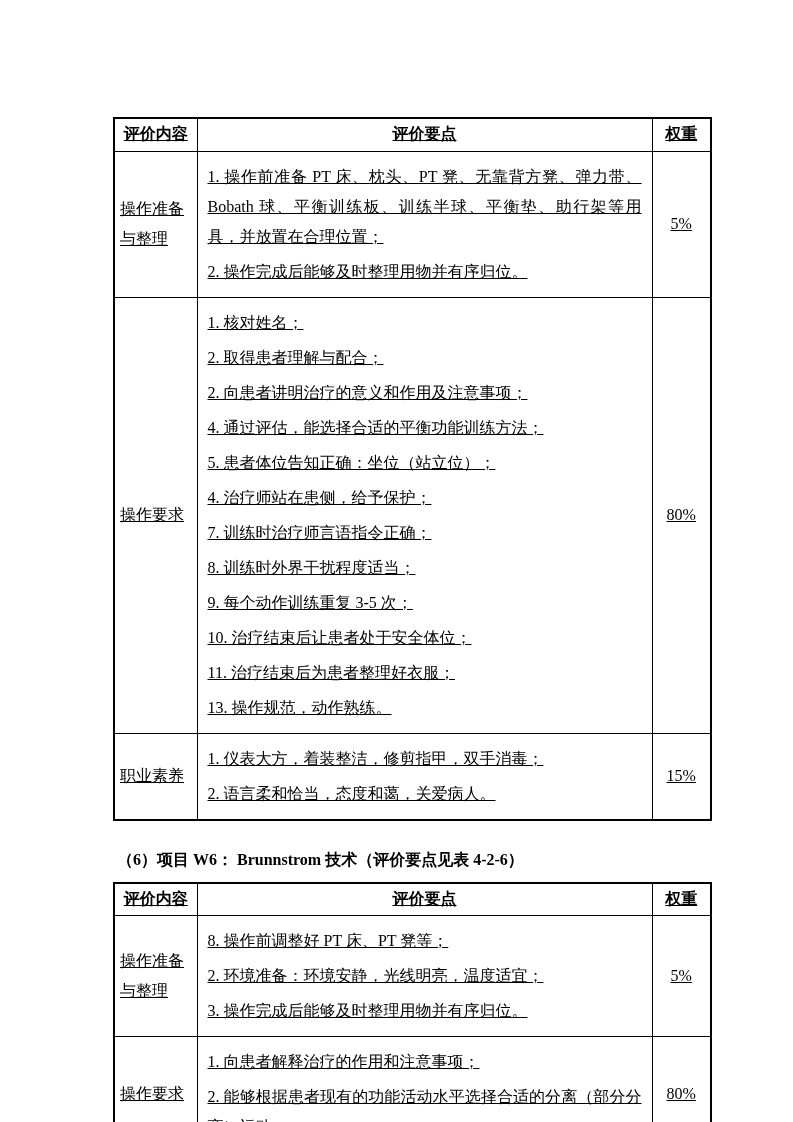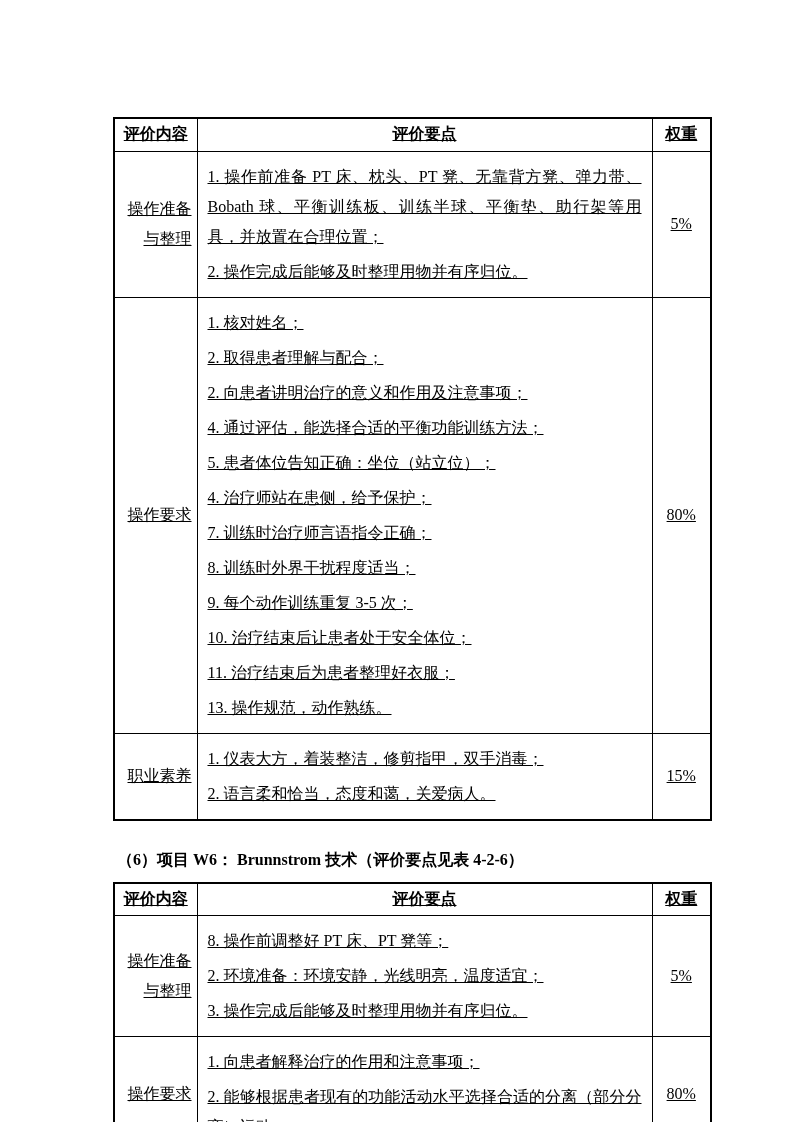--- a/index.html
+++ b/index.html
@@ -29,21 +29,21 @@
     padding: 5px;
     vertical-align: middle;
     text-decoration: underline;
   }
   table.eval th {
     font-weight: bold;
     font-size: 16px;
     text-align: center;
   }
   td.label-cell {
-    text-align: right;
+    text-align: left;
     line-height: 30px;
     padding: 0 5px;
     margin-left: 40px;
   }
   td.points-cell {
     padding: 2px 10px 2px 11px;
   }
   td.points-cell p {
     margin: 5px;
     line-height: 30px;

